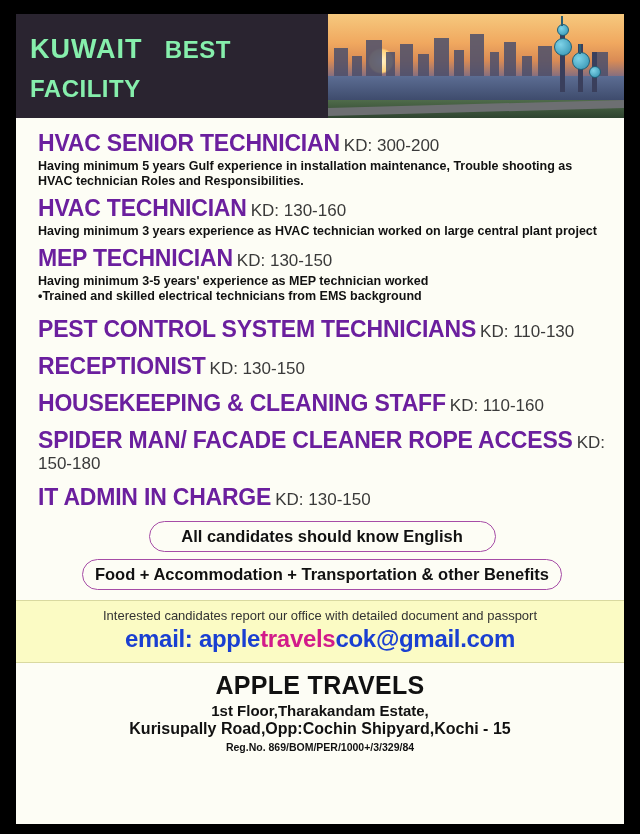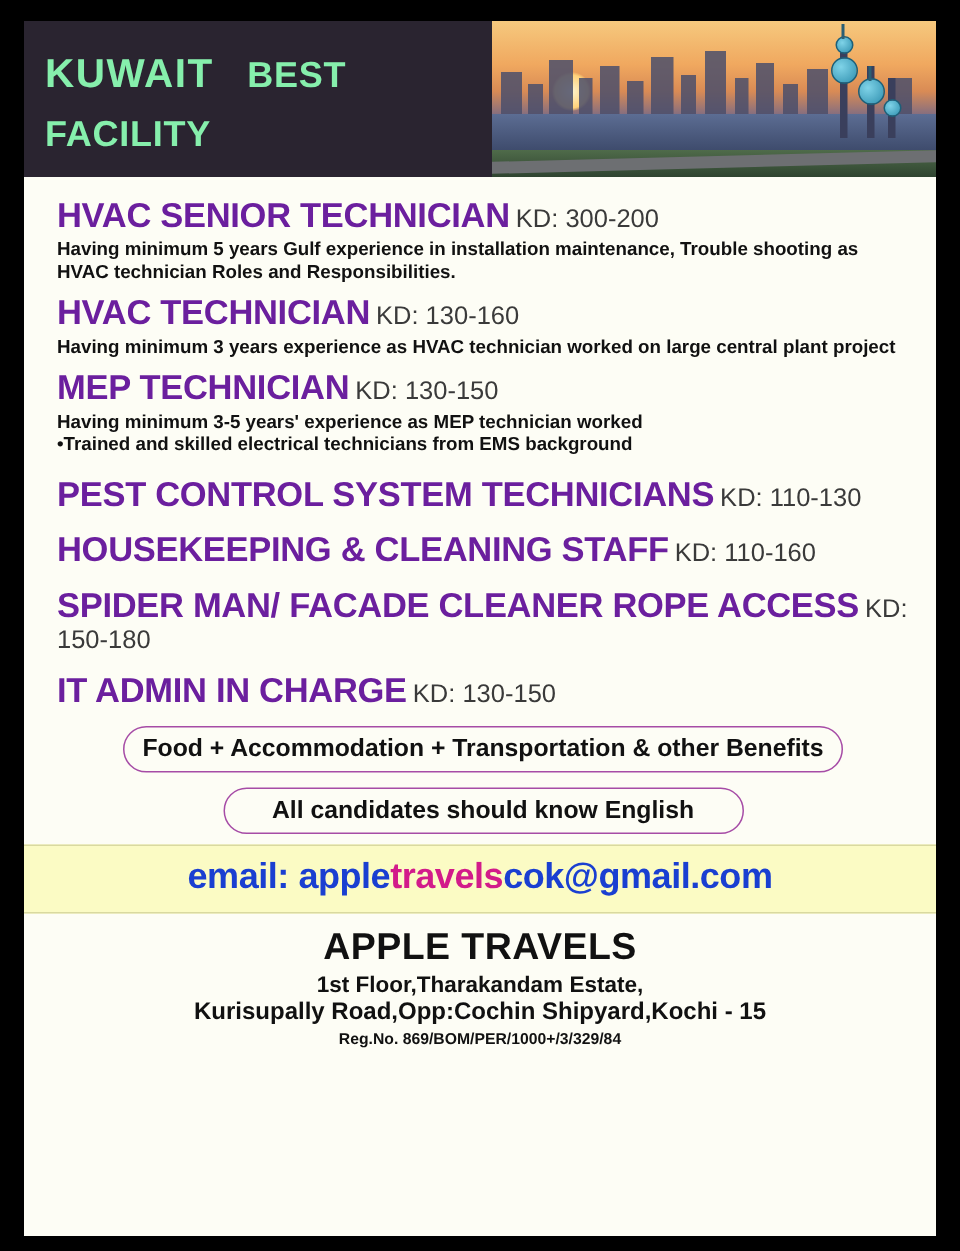--- a/index.html
+++ b/index.html
@@ -279,35 +279,39 @@
         <span class="job-title">MEP TECHNICIAN</span><span class="job-salary">KD: 130-150</span>
         <div class="job-desc" style="white-space:pre-line;">Having minimum 3-5 years' experience as MEP technician worked
 •Trained and skilled electrical technicians from EMS background</div>
       </div>
 
       <div class="jobs-compact">
         <div class="job" style="margin-top:12px;">
           <span class="job-title">PEST CONTROL SYSTEM TECHNICIANS</span><span class="job-salary">KD: 110-130</span>
         </div>
         <div class="job">
+          <span class="job-title">RECEPTIONIST</span><span class="job-salary">KD: 130-150</span>
+        </div>
+        <div class="job">
           <span class="job-title">HOUSEKEEPING &amp; CLEANING STAFF</span><span class="job-salary">KD: 110-160</span>
         </div>
         <div class="job">
           <span class="job-title">SPIDER MAN/ FACADE CLEANER ROPE ACCESS</span><span class="job-salary">KD: 150-180</span>
         </div>
         <div class="job">
           <span class="job-title">IT ADMIN IN CHARGE</span><span class="job-salary">KD: 130-150</span>
         </div>
       </div>
 
+      <div class="pill pill-1">All  candidates should know English</div>
       <div class="pill pill-2">Food + Accommodation + Transportation &amp; other Benefits</div>
-      <div class="pill pill-1">All  candidates should know English</div>
     </div>
 
     <div class="contact">
+      <div class="contact-note">Interested candidates report our office with detailed document and passport</div>
       <div class="contact-email"><span>email: apple</span><span class="mid">travels</span><span>cok@gmail.com</span></div>
     </div>
 
     <div class="footer">
       <div class="company">APPLE TRAVELS</div>
       <div class="addr1">1st Floor,Tharakandam Estate,</div>
       <div class="addr2">Kurisupally Road,Opp:Cochin Shipyard,Kochi - 15</div>
       <div class="reg">Reg.No. 869/BOM/PER/1000+/3/329/84</div>
     </div>
 

